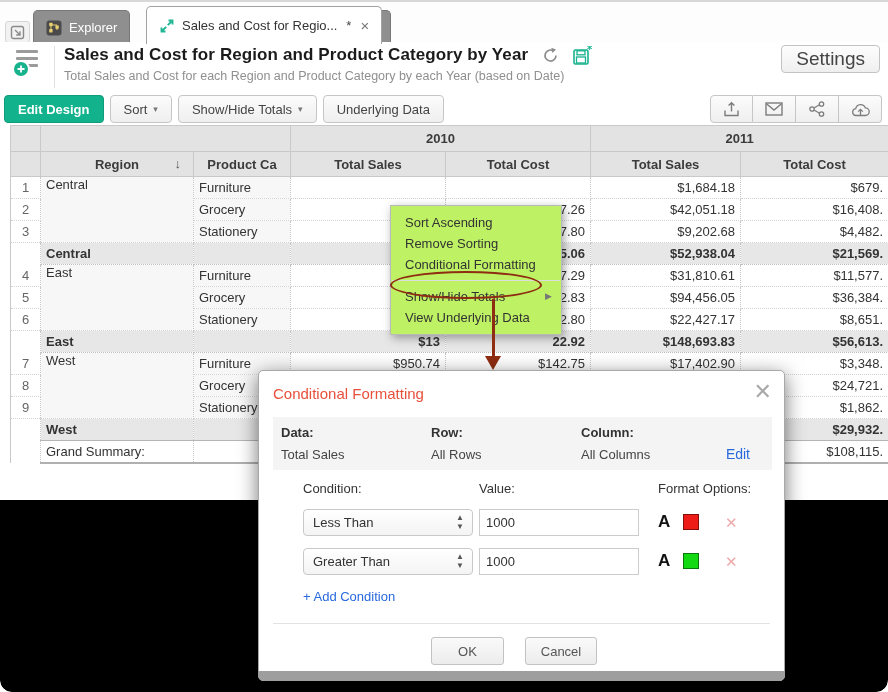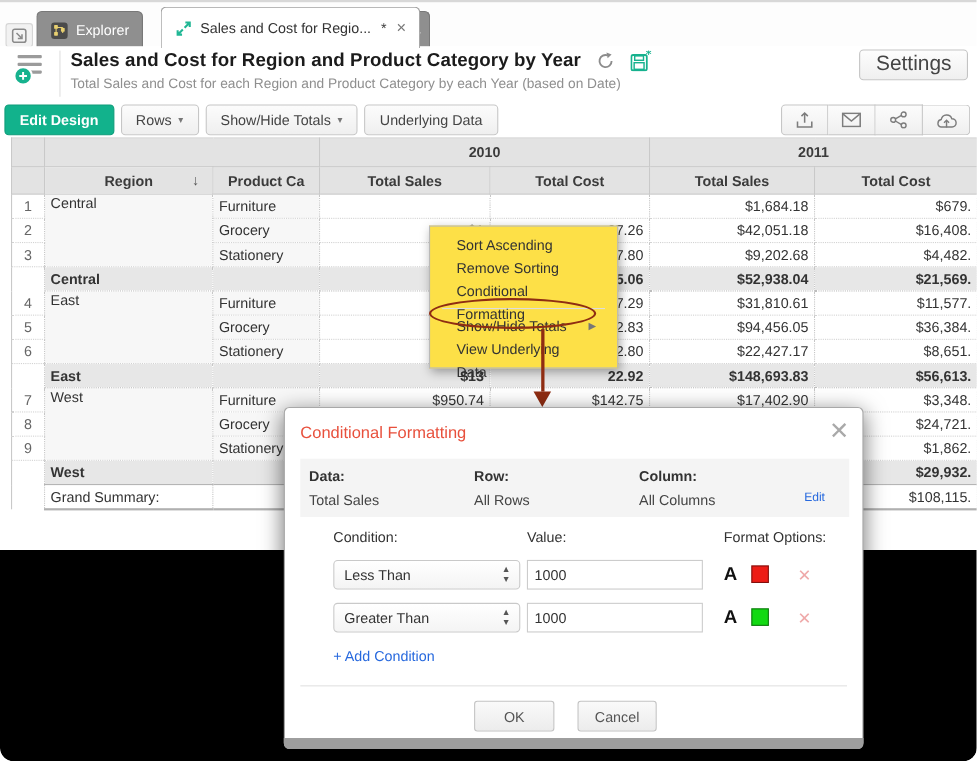--- a/index.html
+++ b/index.html
@@ -63,43 +63,43 @@
   tr.subtotal td{background:#e7e7e7;font-weight:bold;border-top:1px dotted #bdbdbd;border-bottom:1px dotted #bdbdbd;}
   tr.subtotal td.rownum{background:#fff;border-top:none;border-bottom:none;}
   tr.grand td{background:#fff;font-weight:normal;border-top:1px solid #b5b5b5;border-bottom:2px solid #b0b0b0;}
   tr.grand td.rownum{border-bottom:none;border-top:none;}
 
   
   .black-band{position:absolute;left:0;top:500px;width:888px;height:192px;background:#000;
        border-radius:0 0 12px 12px;z-index:5;}
 
   
-  .context-menu{position:absolute;left:390px;top:205px;width:172px;background:#fde047;border:1px solid #b9b9b9;
-       box-shadow:2px 3px 9px rgba(0,0,0,.35);padding:6px 10px;z-index:20;}
+  .context-menu{position:absolute;left:390px;top:205px;width:172px;background:#bef264;border:1px solid #b9b9b9;
+       box-shadow:2px 3px 9px rgba(0,0,0,.35);padding:6px 0;z-index:20;}
   .menu-item{position:relative;height:21px;line-height:21px;padding:0 14px;font-size:13px;color:#333;cursor:default;}
   .submenu-arrow{position:absolute;right:9px;top:0;font-size:9px;color:#777;}
   .menu-sep{border-top:1px solid #ddd;margin:5px 1px;}
 
   
   .ann-ellipse{position:absolute;left:390px;top:271px;width:152px;height:28px;border:2px solid #8f2d12;
        border-radius:50%;z-index:25;}
   .ann-line{position:absolute;left:492px;top:299px;width:3px;height:57px;background:#8f2d12;z-index:25;}
   .ann-head{position:absolute;left:485px;top:356px;width:0;height:0;border-left:8px solid transparent;
        border-right:8px solid transparent;border-top:14px solid #8f2d12;z-index:25;}
 
   
   .dialog{position:absolute;left:258px;top:370px;width:527px;height:311px;background:#fff;border:1px solid #a8a8a8;
        border-radius:5px;box-shadow:0 5px 20px rgba(0,0,0,.55);z-index:30;}
   .dlg-title{position:absolute;left:14px;top:14px;font-size:15px;color:#e8503c;}
   .dlg-close{position:absolute;right:12px;top:8px;font-size:22px;font-weight:300;color:#a9a9a9;cursor:default;}
   .dlg-summary{position:absolute;left:14px;top:46px;width:499px;height:53px;background:#f4f4f4;}
   .sum-label{position:absolute;top:8px;font-size:13px;font-weight:bold;color:#333;}
   .sum-value{position:absolute;top:30px;font-size:13px;color:#444;}
   .sum-data{left:8px;} .sum-row{left:158px;} .sum-col{left:308px;}
-  .edit-link{position:absolute;right:22px;top:29px;font-size:11px;color:#2769de;cursor:default;}
+  .edit-link{position:absolute;right:22px;top:29px;font-size:14px;color:#2769de;cursor:default;}
   .col-label{position:absolute;top:110px;font-size:13px;color:#333;}
   .lbl-cond{left:44px;} .lbl-val{left:220px;} .lbl-fmt{left:399px;}
   .cond-row{position:absolute;left:0;width:100%;height:27px;}
   .select-box{position:absolute;left:44px;width:170px;height:27px;border:1px solid #c9c9c9;border-radius:4px;
        background:linear-gradient(#fff,#f4f4f4);font-size:13px;color:#333;line-height:25px;padding-left:9px;}
   .spinner{position:absolute;right:8px;top:3px;display:flex;flex-direction:column;line-height:9px;font-size:8px;color:#555;}
   .value-input{position:absolute;left:220px;width:160px;height:27px;border:1px solid #ccc;font-size:13px;color:#333;
        padding:0 6px;font-family:"Liberation Sans","DejaVu Sans",sans-serif;}
   .fmt-letter{position:absolute;left:399px;top:3px;font-size:17px;font-weight:bold;color:#111;}
   .swatch{position:absolute;left:424px;top:5px;width:16px;height:16px;border:1px solid rgba(0,0,0,.45);}
@@ -185,21 +185,21 @@
       </span>
     </div>
     <div class="subtitle">Total Sales and Cost for each Region and Product Category by each Year (based on Date)</div>
     <button class="settings-btn">Settings</button>
   </div>
 
   <div class="toolbar">
     <div class="toolbar-left">
       <button class="btn btn-primary">Edit Design</button>
       <button class="btn">
-        <span>Rows</span>
+        <span>Sort</span>
         <span class="caret">▾</span>
       </button>
       <button class="btn">
         <span>Show/Hide Totals</span>
         <span class="caret">▾</span>
       </button>
       <button class="btn">
         <span>Underlying Data</span>
       </button>
     </div>

